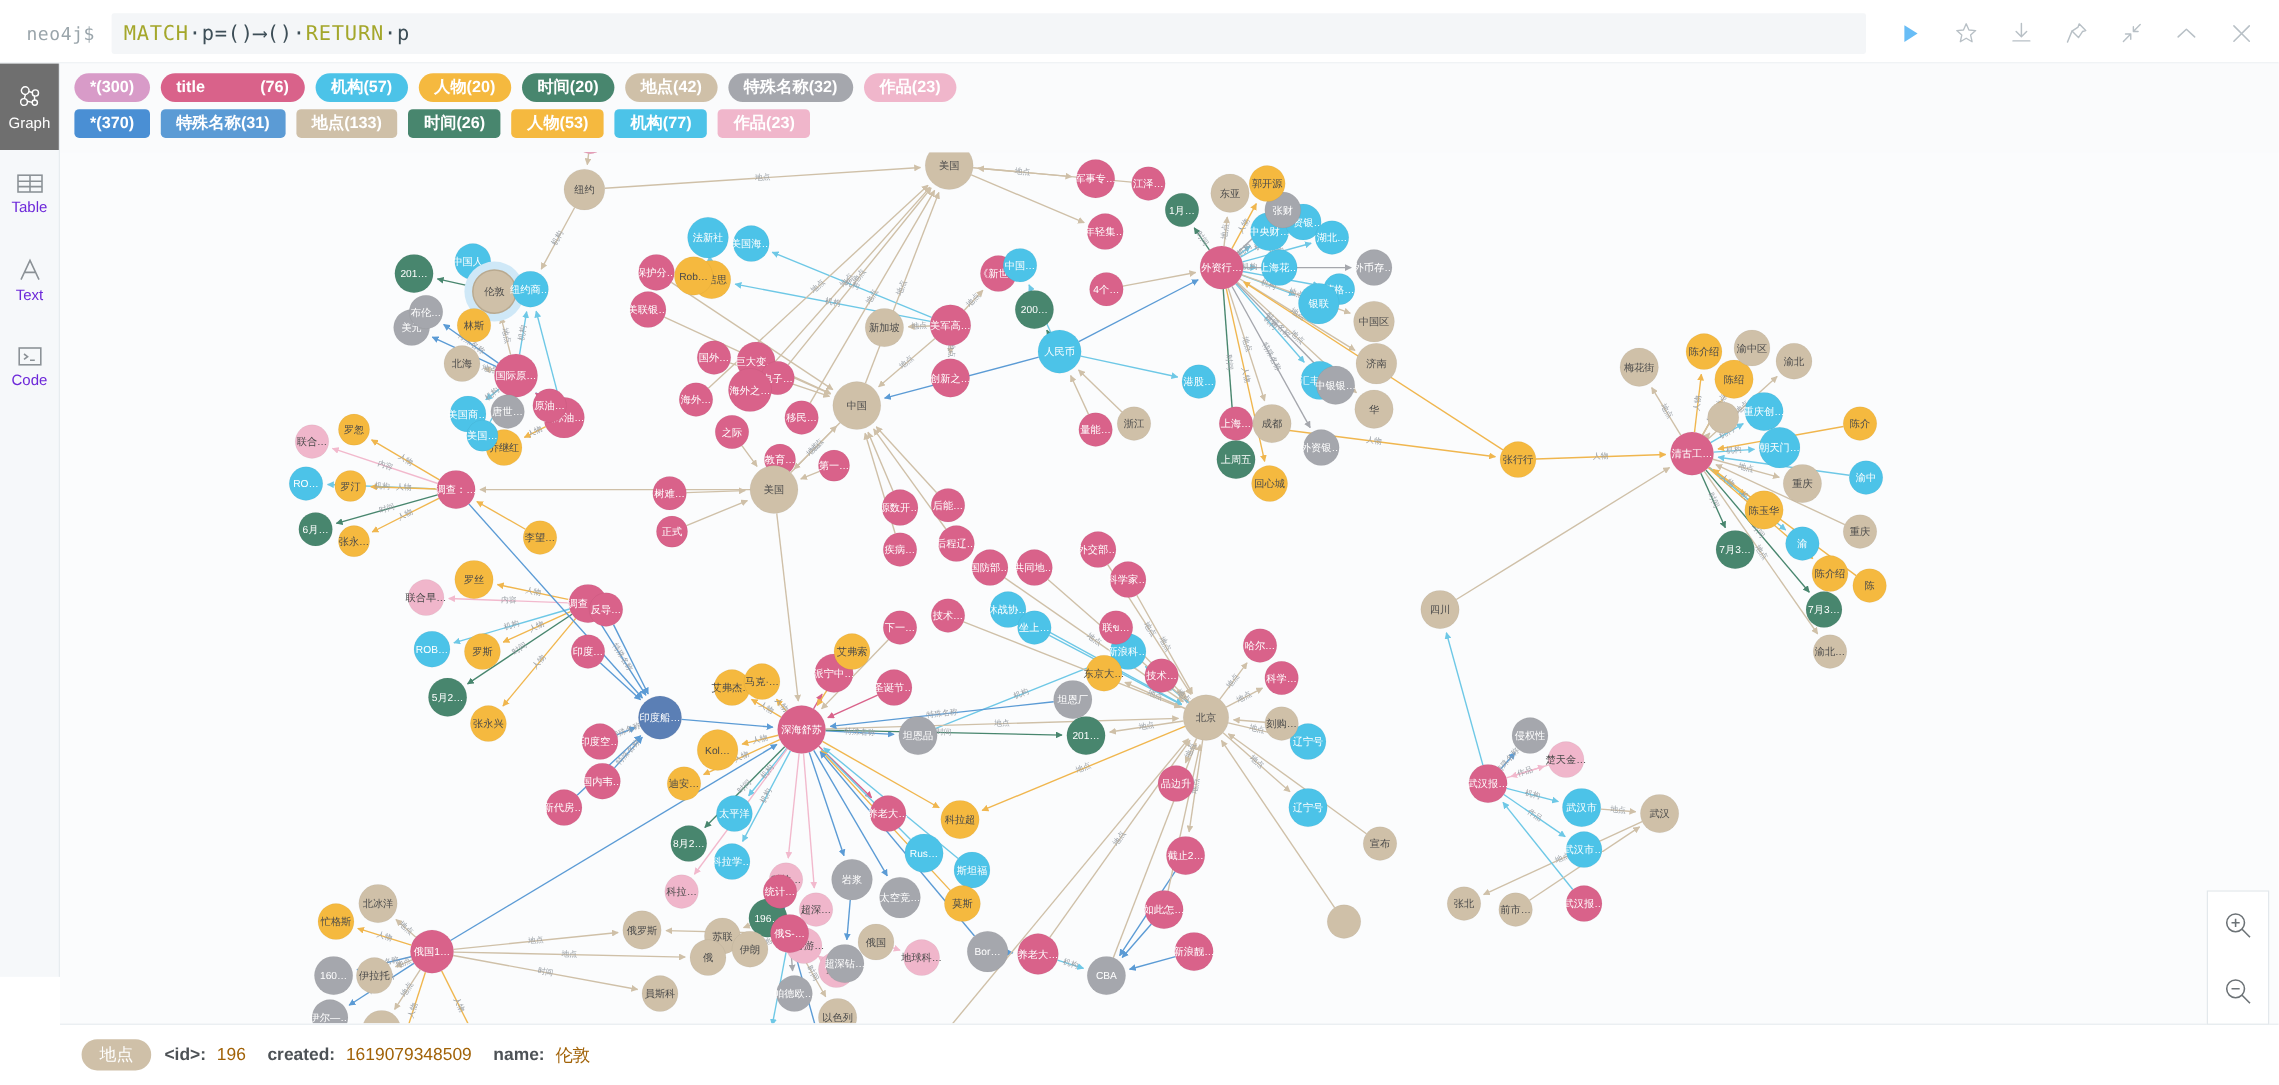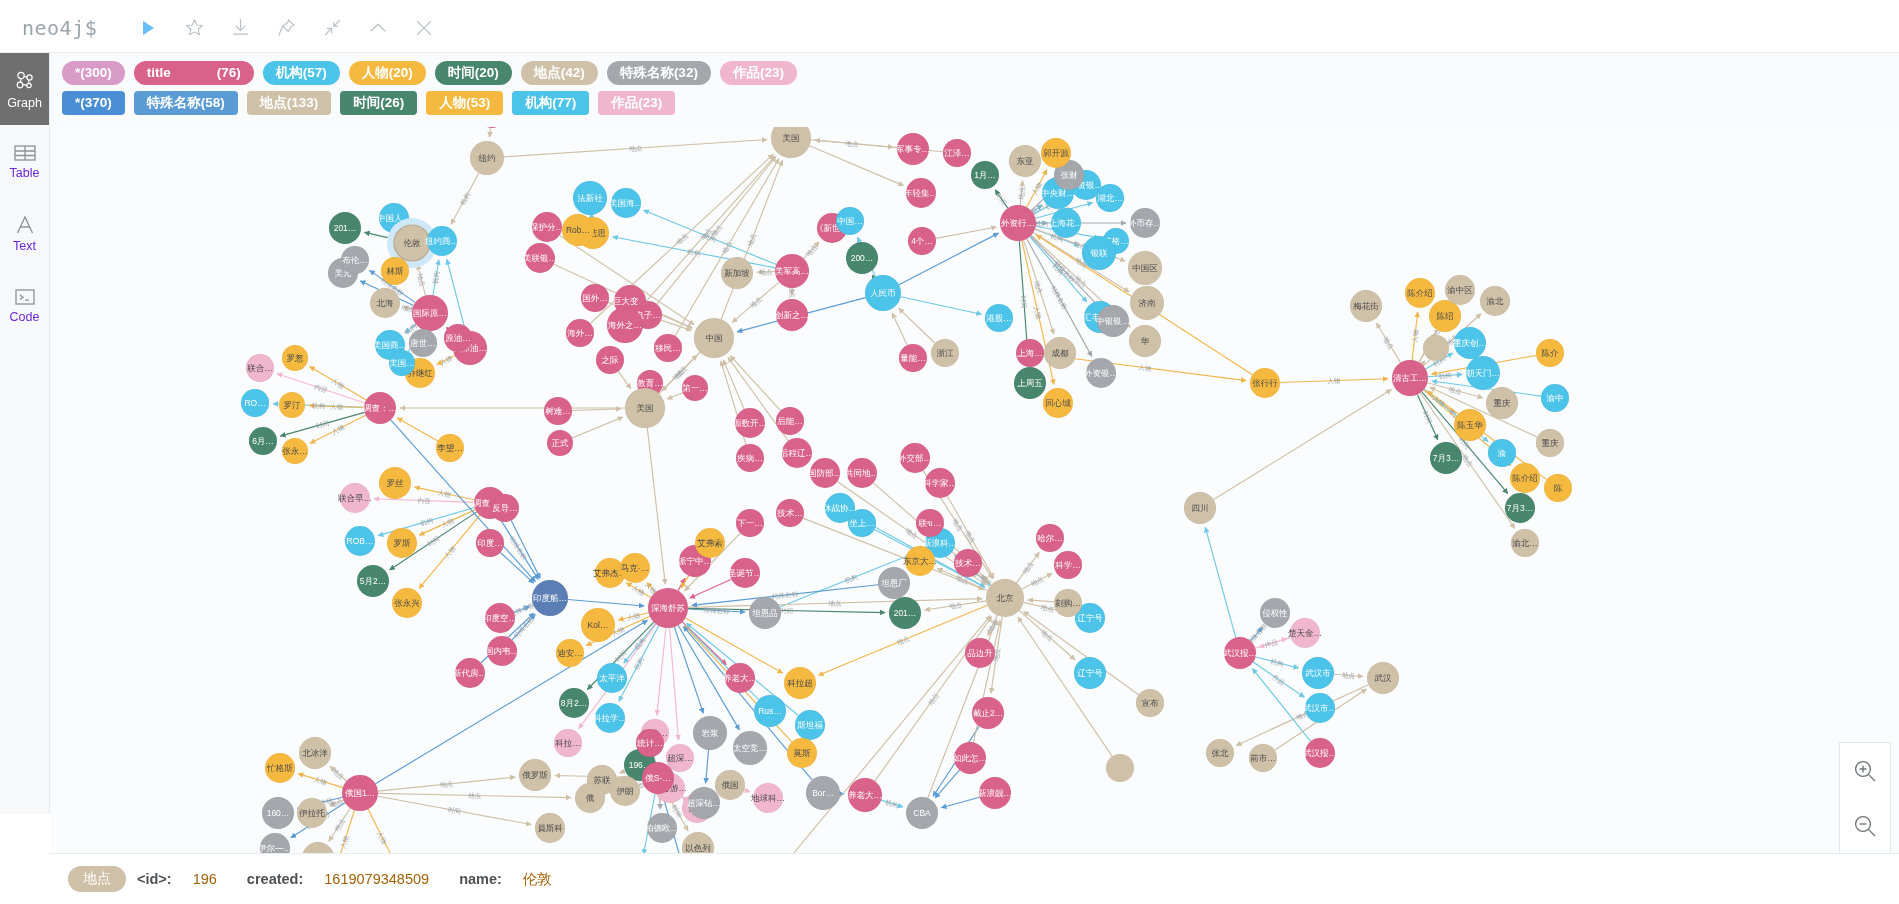--- a/index.html
+++ b/index.html
@@ -15,21 +15,21 @@
 
   
   .editor-bar {
     position: absolute; left: 0; top: 3px; width: 1899px; height: 50px;
     background: #ffffff;
     display: flex; align-items: center;
     border-bottom: 1px solid #e7ecef;
   }
   .prompt {
     font-family: "DejaVu Sans Mono", "Liberation Mono", monospace;
-    font-size: 20px; color: #9aa5ab; letter-spacing: .5px;
+    font-size: 15px; color: #9aa5ab; letter-spacing: .5px;
     margin-left: 22px; margin-right: 14px; white-space: nowrap;
   }
   .query-wrap {
     flex: 1 1 auto; height: 34px; display: flex; align-items: center;
     background: #f4f6f8; border-radius: 2px; padding: 0 10px; overflow: hidden;
   }
   .query-text {
     font-family: "DejaVu Sans Mono", "Liberation Mono", monospace;
     font-size: 17px; letter-spacing: .6px; white-space: nowrap;
   }
@@ -103,31 +103,34 @@
   .statusbar {
     position: absolute; left: 50px; bottom: 0; width: 1849px; height: 51px;
     background: #ffffff; border-top: 1px solid #e7ecef;
     display: flex; align-items: center; padding-left: 18px; gap: 11px;
   }
   .sbadge {
     display: inline-flex; align-items: center; justify-content: center;
     height: 26px; padding: 0 15px; border-radius: 13px;
     background: #cfc0a8; color: #fff; font-size: 14px;
   }
-  .sprops { display: flex; align-items: center; gap: 21px; font-size: 14.5px; color: #8d9296; }
+  .sprops { display: flex; align-items: center; gap: 9px; font-size: 14.5px; color: #8d9296; }
   .skey { font-weight: bold; color: #4d5256; }
   .sval { color: #a16207; margin-right: 9px; }
 </style>
 </head>
 <body>
 
 <div id="app">
 
   <div class="editor-bar">
     <div class="prompt">neo4j$</div>
+    <div class="query-wrap">
+      <span class="query-text"><span class="kw">MATCH</span><span class="pn">·p=()⟶()·</span><span class="kw">RETURN</span><span class="pn">·p</span></span>
+    </div>
     <div class="tool-icons">
       <div class="ticon">
         <svg width="20" height="20" viewBox="0 0 20 20">
             <path d="M5 3 L16 10 L5 17 Z" fill="#68bdf6"></path>
           </svg>
       </div>
       <div class="ticon">
         <svg width="21" height="21" viewBox="0 0 24 24">
             <path d="M12 3.2 L14.6 9.1 L21 9.7 L16.2 14 L17.6 20.3 L12 17 L6.4 20.3 L7.8 14 L3 9.7 L9.4 9.1 Z" fill="none" stroke="#b8c0c6" stroke-width="1.3" stroke-linejoin="round"></path>
           </svg>
@@ -1448,21 +1451,21 @@
           <span class="cnt">(23)</span>
         </span>
       </div>
     <div class="chip-row" id="rel-chip-row">
         <span class="chip r2" style="background: rgb(74, 143, 212);">
           <b>*</b>
           <span class="cnt">(370)</span>
         </span>
         <span class="chip r2" style="background: rgb(91, 155, 213);">
           <b>特殊名称</b>
-          <span class="cnt">(58)</span>
+          <span class="cnt">(31)</span>
         </span>
         <span class="chip r2" style="background: rgb(207, 192, 168);">
           <b>地点</b>
           <span class="cnt">(133)</span>
         </span>
         <span class="chip r2" style="background: rgb(72, 134, 110);">
           <b>时间</b>
           <span class="cnt">(26)</span>
         </span>
         <span class="chip r2" style="background: rgb(245, 185, 63);">

